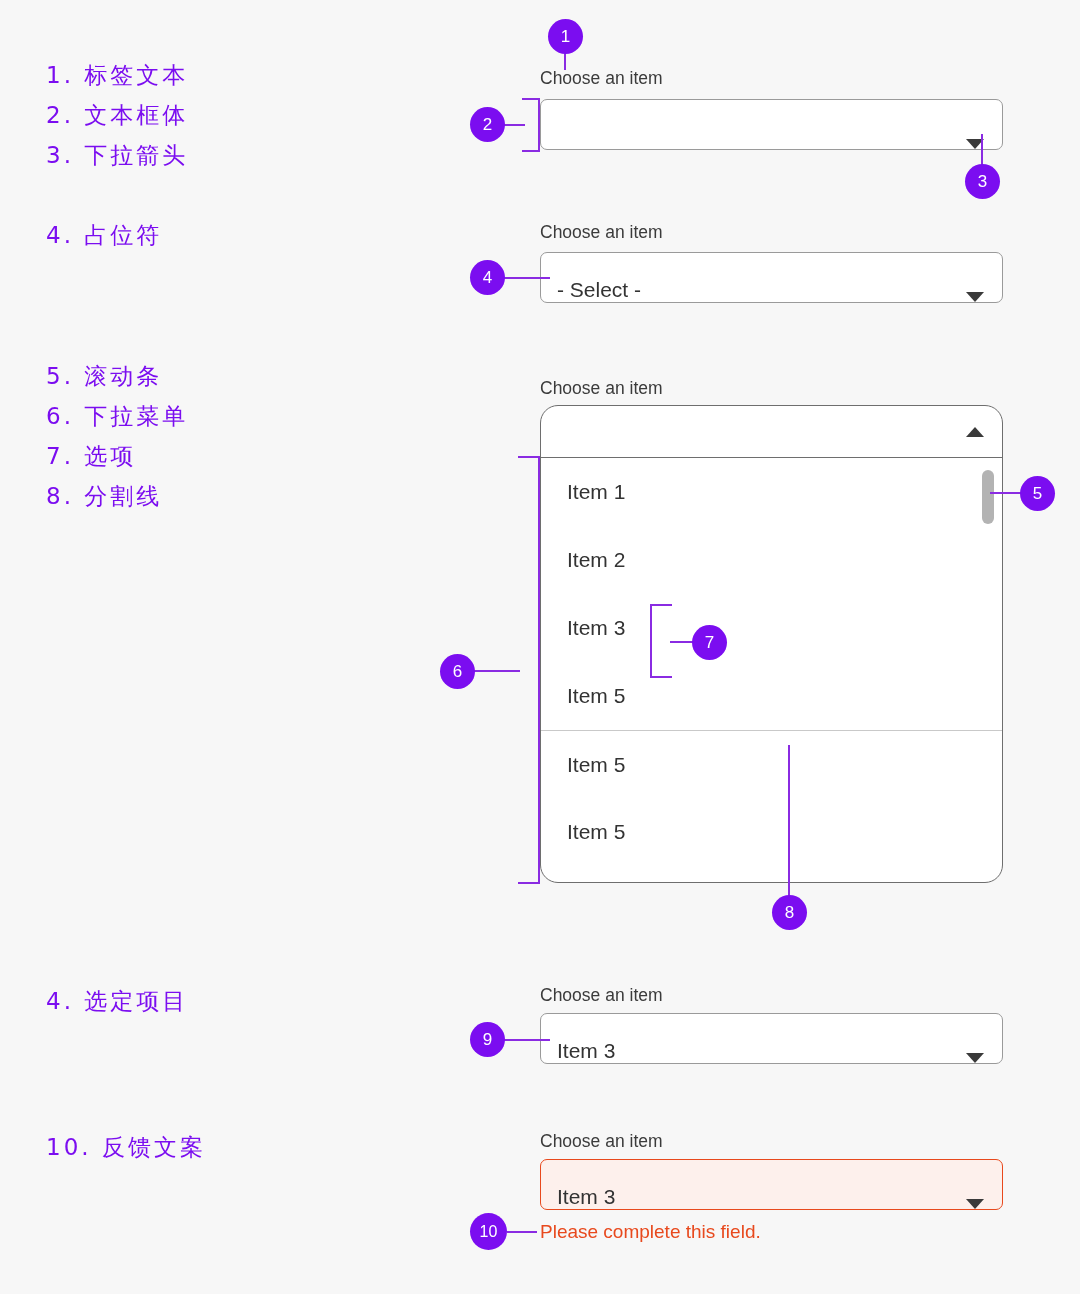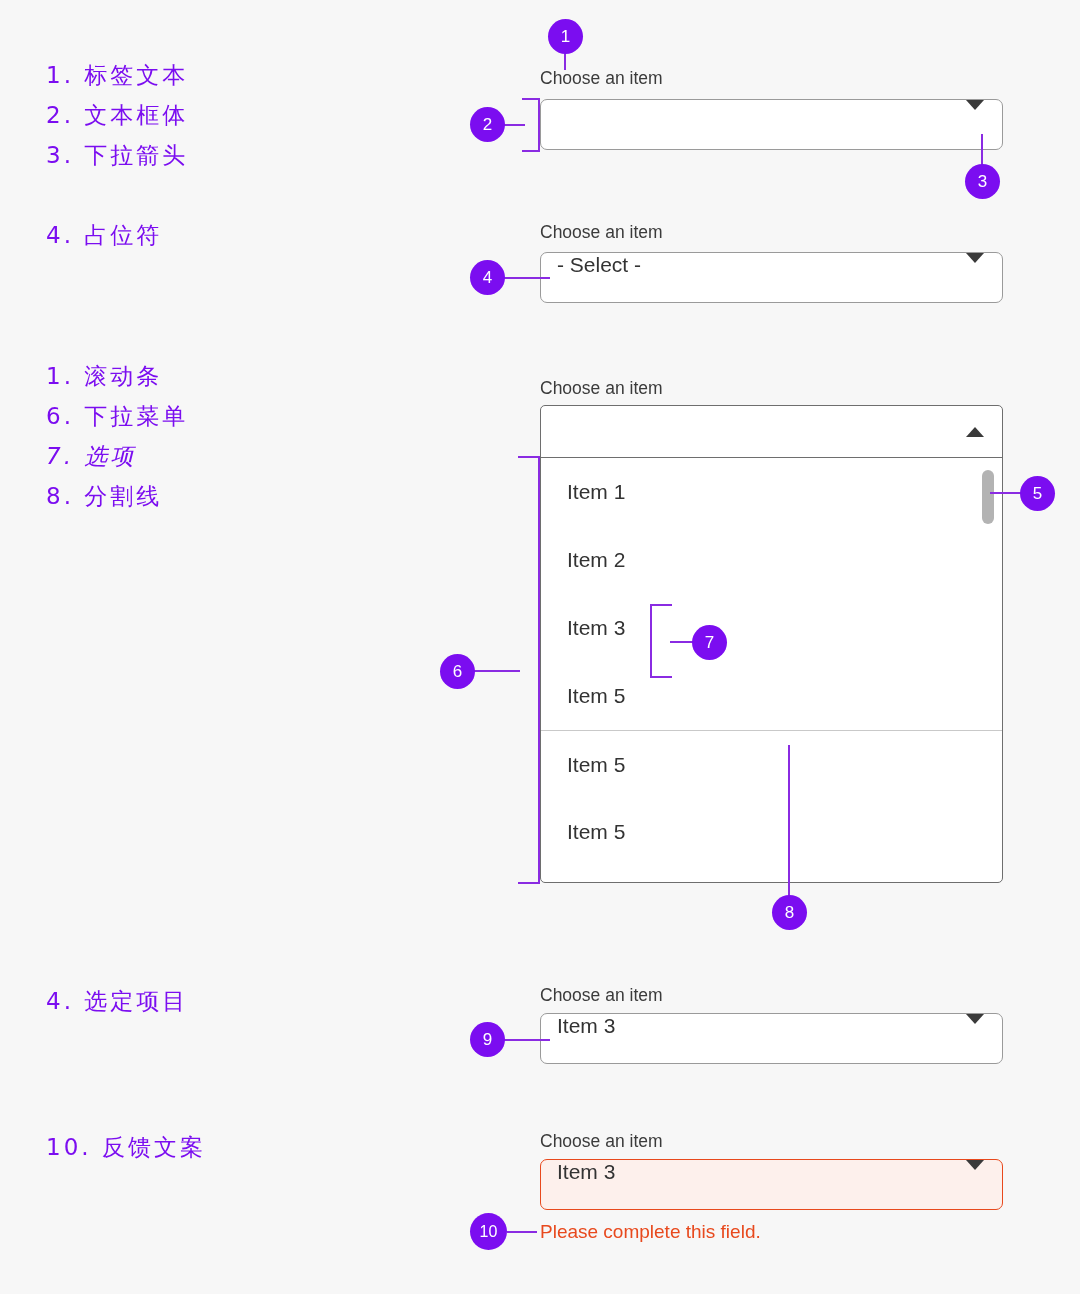--- a/index.html
+++ b/index.html
@@ -29,21 +29,21 @@
     white-space: nowrap;
   }
 
   
   .combo {
     position: absolute;
     background: #ffffff;
     border: 1.6px solid #9a9a9a;
     border-radius: 7px;
     display: flex;
-    align-items: flex-start;
+    align-items: flex-end;
     padding: 0 16px;
   }
   .combo .value {
     font-size: 21px;
     color: #333333;
     flex: 1;
     white-space: nowrap;
   }
   .combo .value.empty { color: transparent; }
   .arrow {
@@ -68,21 +68,21 @@
     color: #e8491d;
     font-size: 19px;
     white-space: nowrap;
   }
 
   
   .dropdown-wrap {
     position: absolute;
     background: #ffffff;
     border: 1.6px solid #6e6e6e;
-    border-radius: 5px;
+    border-radius: 18px;
     overflow: hidden;
   }
   .dd-field {
     height: 52px;
     display: flex;
     align-items: center;
     padding: 0 16px;
     border-bottom: 1.6px solid #6e6e6e;
   }
   .dd-field .value { flex: 1; font-size: 21px; color: #333; }
@@ -134,23 +134,23 @@
 </style>
 </head>
 <body>
 
 <div id="root">
 
   <div class="legend-item" style="left:46px; top:60px;">1. 标签文本</div>
   <div class="legend-item" style="left:46px; top:100px;">2. 文本框体</div>
   <div class="legend-item" style="left:46px; top:140px;">3. 下拉箭头</div>
   <div class="legend-item" style="left:46px; top:220px;">4. 占位符</div>
-  <div class="legend-item" style="left:46px; top:361px;">1. 滚动条</div>
+  <div class="legend-item" style="left:46px; top:361px;">5. 滚动条</div>
   <div class="legend-item" style="left:46px; top:401px;">6. 下拉菜单</div>
-  <div class="legend-item" style="left:46px; top:441px;font-style:italic;">7. 选项</div>
+  <div class="legend-item" style="left:46px; top:441px;">7. 选项</div>
   <div class="legend-item" style="left:46px; top:481px;">8. 分割线</div>
   <div class="legend-item" style="left:46px; top:986px;">4. 选定项目</div>
   <div class="legend-item" style="left:46px; top:1132px;">10. 反馈文案</div>
 
   <div class="field-label" style="left:540px; top:68px;">Choose an item</div>
 
   <div class="combo" style="left:540px; top:99px; width:463px; height:51px;">
     <span class="value empty"></span>
     <span class="arrow"></span>
   </div>

